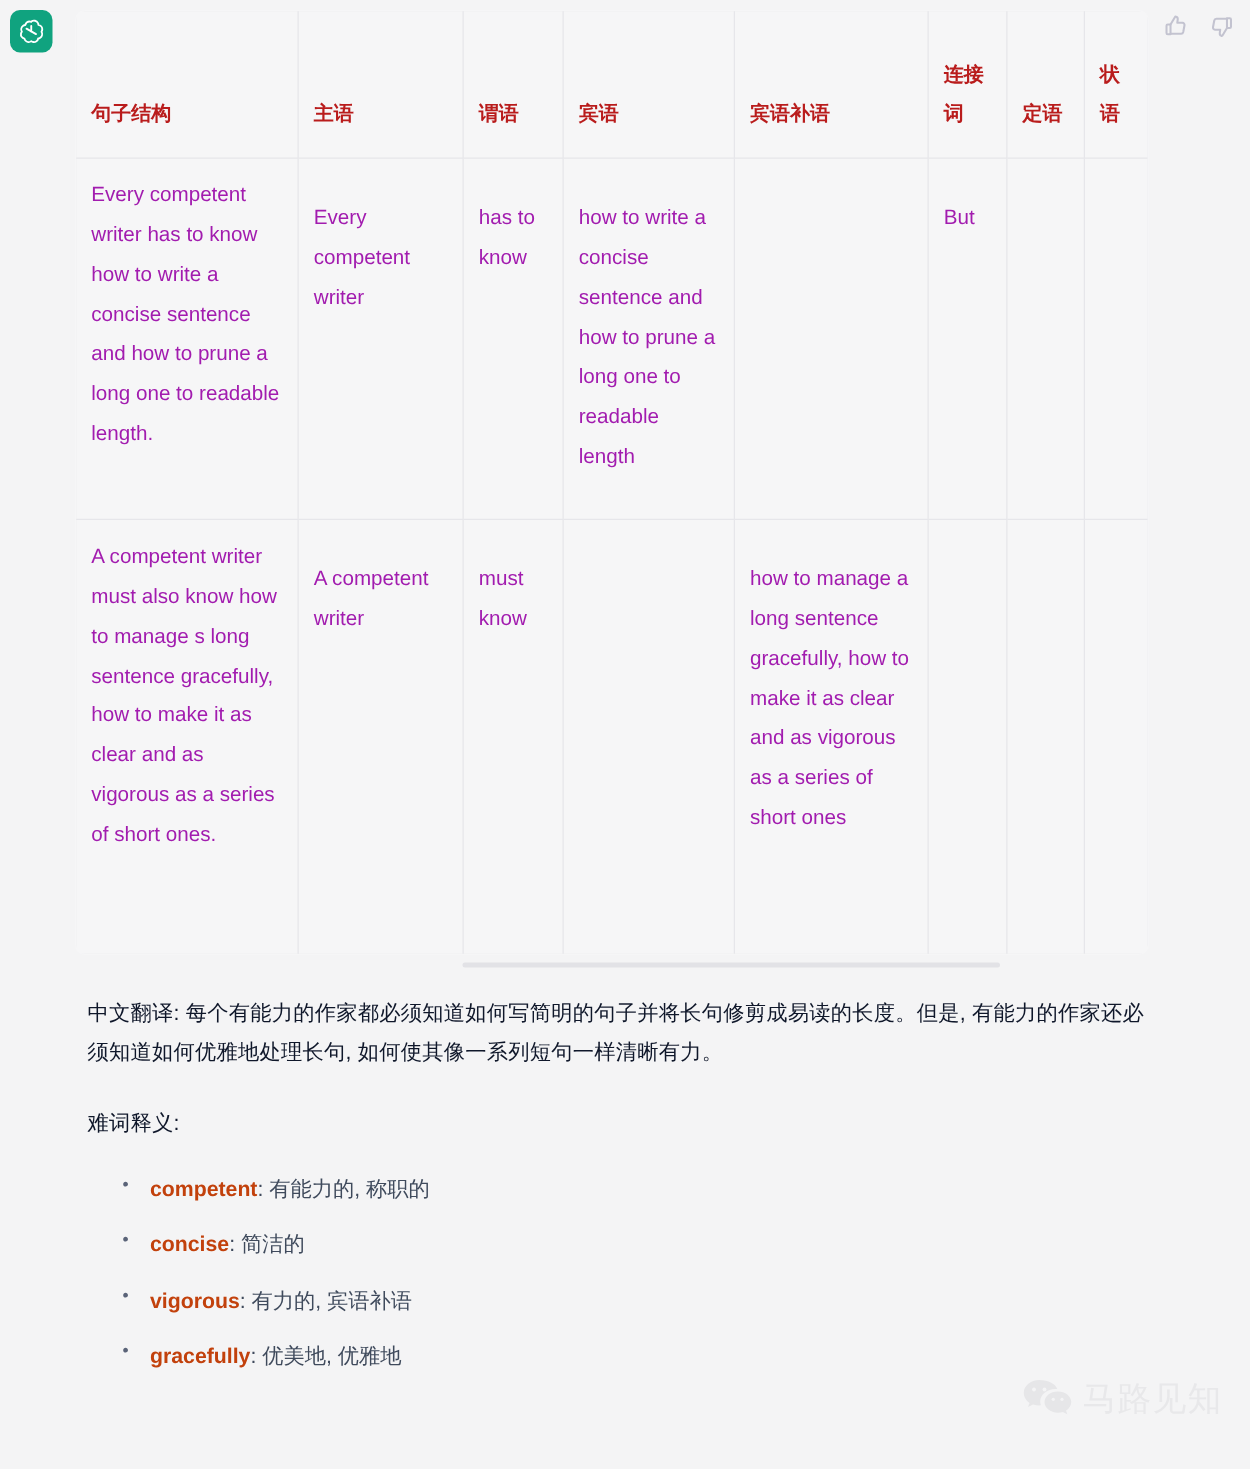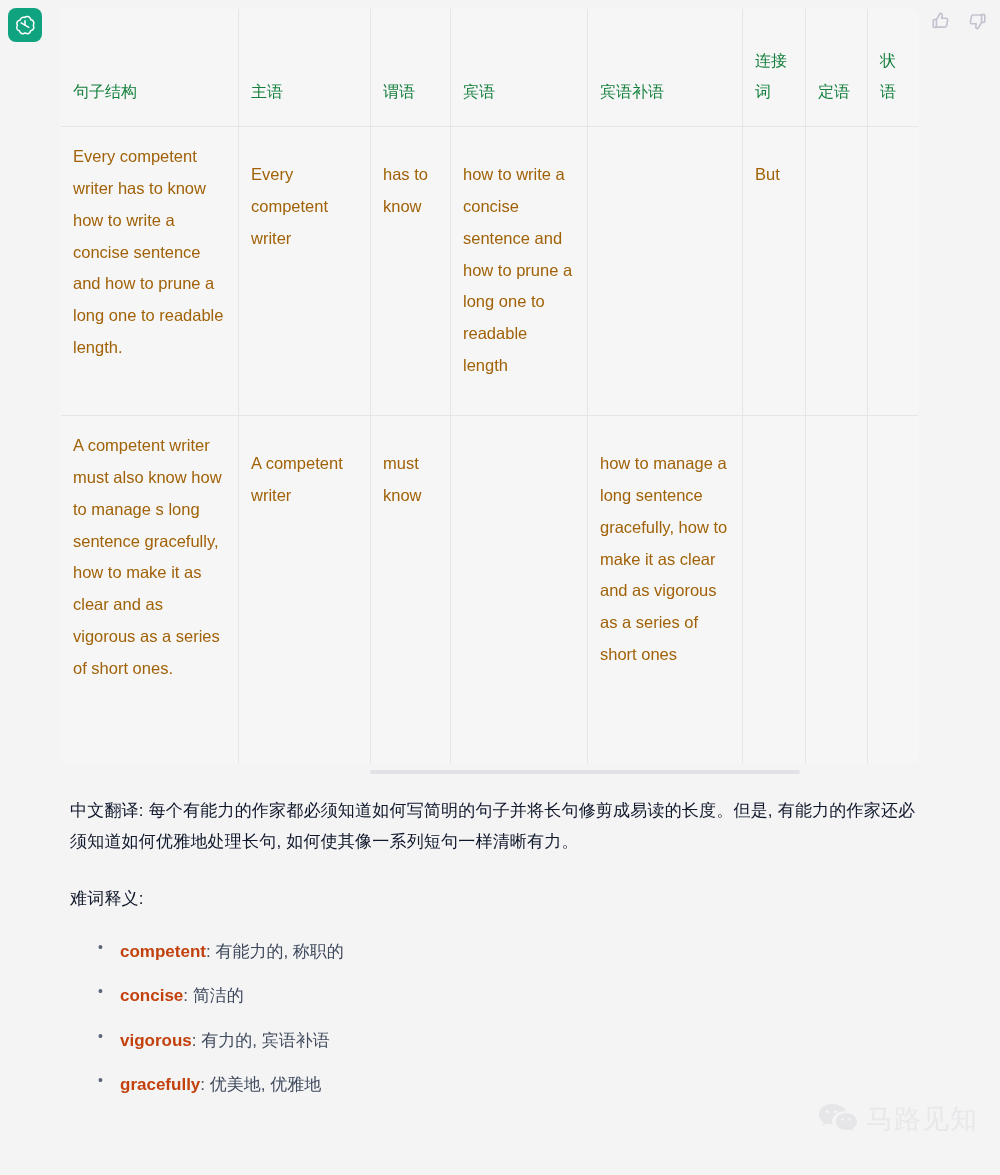--- a/index.html
+++ b/index.html
@@ -75,28 +75,28 @@
   }
   table.grammar th,
   table.grammar td {
     border: 1px solid #e6e6ea;
     vertical-align: bottom;
     padding: 10px 12px 12px 12px;
     text-align: left;
     font-size: 16.5px;
     line-height: 1.93;
     font-weight: normal;
-    color: #a16207;
+    color: #a21caf;
   }
   table.grammar thead th {
     height: 118px;
     vertical-align: bottom;
-    font-weight: normal;
+    font-weight: bold;
     font-size: 16px;
-    color: #15803d;
+    color: #b91c1c;
     padding-bottom: 18px;
   }
   table.grammar tbody td {
     vertical-align: top;
     padding-top: 32px;
   }
   table.grammar tbody td:first-child { padding-top: 14px; }
   .col-1 { width: 178px; }
   .col-2 { width: 132px; }
   .col-3 { width: 80px; }

